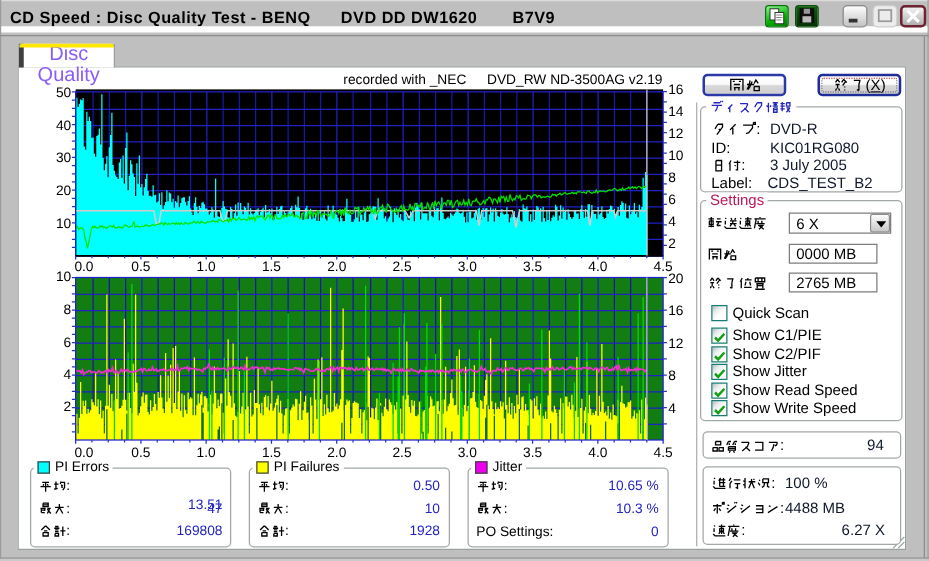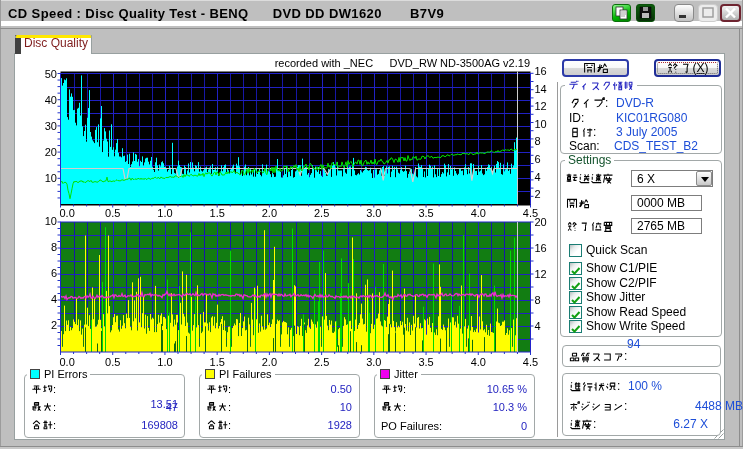--- a/index.html
+++ b/index.html
@@ -1,28 +1,28 @@
 <!DOCTYPE html>
 <html><head><meta charset="utf-8"><style>
 html,body{margin:0;padding:0}
 body{width:743px;height:449px;position:relative;overflow:hidden;background:#bfbfbf;
  font-family:"Liberation Sans",sans-serif;-webkit-font-smoothing:antialiased}
 .abs{position:absolute}
 #titletxt{left:8px;top:6px;font-size:13px;font-weight:bold;color:#000;letter-spacing:.4px;white-space:pre}
 .tbtn{position:absolute;top:4px;height:18px;border-radius:3px;box-sizing:border-box}
 #page{left:14px;top:53px;width:711px;height:387px;background:#fff;border:1px solid #98a0a0;box-sizing:border-box}
-#tab{left:15px;top:35px;width:77px;height:19px;background:#fff;border-left:6px solid #404040;border-right:1px solid #98a0a0;box-sizing:border-box;font-size:12px;color:#7f1d1d;text-align:center;line-height:17px}
+#tab{left:15px;top:35px;width:77px;height:19px;background:#fff;border-left:4px solid #404040;border-right:1px solid #98a0a0;box-sizing:border-box;font-size:16px;color:#8b5cf6;text-align:center;line-height:17px}
 #tabstripe{left:15px;top:35px;width:77px;height:3px;background:#ffe800;border-radius:2px 2px 0 0;border-left:1px solid #98a0a0;border-right:1px solid #98a0a0;box-sizing:border-box}
 .gbox{position:absolute;background:#fff;border:1px solid #a2a8a8;border-radius:4px;box-sizing:border-box}
 .gcap{position:absolute;background:#fff;padding:0 3px;font-size:12px;line-height:12px;display:flex;align-items:center}
-.blue{color:#14532d}
+.blue{color:#be185d}
 .row{position:absolute;font-size:11px;line-height:12px;height:12px;display:flex;align-items:center}
 .row12{position:absolute;font-size:12px;line-height:13px;height:13px;display:flex;align-items:center}
 .val{position:absolute;font-size:11px;line-height:12px;color:#2424c0;text-align:right}
-.val12{position:absolute;font-size:12px;line-height:13px;color:#1d4ed8}
+.val12{position:absolute;font-size:12px;line-height:13px;color:#0f172a}
 .sw{width:8px;height:8px;border:1px solid #444;margin-right:4px;display:inline-block}
 .btn{position:absolute;width:67px;height:18px;border:2px solid #2c3aa8;border-radius:4px;box-sizing:border-box;
  background:linear-gradient(180deg,#fefefe 0%,#fafafa 46%,#d8d8d8 54%,#cecece 100%);
  display:flex;align-items:center;justify-content:center;font-size:12px;color:#000}
 .cb{position:absolute;left:569px;width:13px;height:13px;border:1px solid #1a7d74;box-sizing:border-box;
  background:linear-gradient(135deg,#b5bcbc 0%,#e9eded 30%,#fff 60%)}
 .cblab{position:absolute;left:586px;font-size:12px;line-height:13px;color:#000}
 .edit{position:absolute;left:631px;width:71px;height:16px;border:1px solid #7d7d7d;box-sizing:border-box;background:#fff;
  font-size:12px;line-height:14px;padding-left:5px;color:#000}
 .jp{display:inline-block;vertical-align:top}
@@ -181,21 +181,21 @@
 <div class="row" style="left:381px;top:383px"><i class="jp" t="平均" s="11">
       <svg width="22" height="12" viewBox="0 0 32 17" style="display: block;">
         <path d="M4,4L12,4M2,9L14,9M8,4L8,15M6,6L5,8M10,6L11,8M20,3L20,12M18,6L23,6M18,12L22,11M26,3L25,6M25,4L30,4L30,10L28,13M26,7L28,8M26,9L28,10" fill="none" stroke="#000" stroke-width="1.5272727272727273"></path>
       </svg>
     </i>:</div>
 <div class="row" style="left:381px;top:401px"><i class="jp" t="最大" s="11">
       <svg width="22" height="12" viewBox="0 0 32 17" style="display: block;">
         <path d="M5,2L11,2L11,6L5,6L5,2M5,4L11,4M2,8L8,8M3,8L3,13M7,8L7,11M3,10L7,10M3,13L7,13M10,8L14,8M13,8L10,14M10,9L14,14M19,7L29,7M24,3L24,7M24,7L20,14M24,7L28,14" fill="none" stroke="#000" stroke-width="1.5272727272727273"></path>
       </svg>
     </i>:</div>
-<div class="row" style="left:381px;top:420px;font-size:11px">PO Failures:</div>
+<div class="row" style="left:381px;top:420px;font-size:11px">PO Settings:</div>
 <div class="val" style="left:447px;top:383px;width:80px">10.65 %</div>
 <div class="val" style="left:447px;top:401px;width:80px">10.3 %</div>
 <div class="val" style="left:447px;top:420px;width:80px">0</div>
 
 <div class="btn" style="left:562px;top:59px">
     <i class="jp" t="開始" s="13">
       <svg width="26" height="14" viewBox="0 0 32 17" style="display: block;">
         <path d="M2,14L2,3L14,3L14,14M4,5L6,5M10,5L12,5M5,8L11,8M5,11L11,11M6,11L6,14M10,11L10,14M21,4L20,9L18,13M18,8L25,8M23,5L21,10L19,13M27,3L25,7M27,4L29,7M25,10L30,10L30,14L25,14L25,10" fill="none" stroke="#000" stroke-width="1.2923076923076924"></path>
       </svg>
     </i>
@@ -222,21 +222,21 @@
       <svg width="36" height="13" viewBox="0 0 48 17" style="display: block;">
         <path d="M7,3L4,8M7,3L12,3L12,6L6,14M8,8L10,10M26,3L20,9M23,7L23,14M34,4L44,4L44,7L40,12L37,13M45,1L47,1L47,3L45,3L45,1" fill="none" stroke="#000" stroke-width="1.4"></path>
       </svg>
     </i>:</div>
 <div class="row12" style="left:569px;top:112px">ID:</div>
 <div class="row12" style="left:569px;top:126px"><i class="jp" t="日付" s="12">
       <svg width="24" height="13" viewBox="0 0 32 17" style="display: block;">
         <path d="M5,3L11,3L11,14L5,14L5,3M5,8L11,8M21,3L19,7M20,6L20,14M24,5L31,5M28,3L28,13L26,13M25,8L26,9" fill="none" stroke="#000" stroke-width="1.4"></path>
       </svg>
     </i>:</div>
-<div class="row12" style="left:569px;top:140px">Scan:</div>
+<div class="row12" style="left:569px;top:140px">Label:</div>
 <div class="val12" style="left:616px;top:97px">DVD-R</div>
 <div class="val12" style="left:616px;top:112px">KIC01RG080</div>
 <div class="val12" style="left:616px;top:126px">3 July 2005</div>
 <div class="val12" style="left:614px;top:140px">CDS_TEST_B2</div>
 
 <div class="gbox" style="left:560px;top:160px;width:162px;height:177px"></div>
 <div class="gcap blue" style="left:565px;top:154px">Settings</div>
 <div class="row12" style="left:566px;top:172px">
     <i class="jp" t="転送速度" s="12">
       <svg width="48" height="13" viewBox="0 0 64 17" style="display: block;">
@@ -289,33 +289,33 @@
       <path d="M2,5L4.5,7.5L9.5,2" fill="none" stroke="#13a013" stroke-width="2"></path>
     </svg></div>
 <div class="cblab" style="top:320px">Show Write Speed</div>
 
 <div class="gbox" style="left:562px;top:345px;width:159px;height:22px"></div>
 <div class="row12" style="left:569px;top:350px"><i class="jp" t="品質スコア" s="11">
       <svg width="55" height="12" viewBox="0 0 80 17" style="display: block;">
         <path d="M5,3L11,3L11,7L5,7L5,3M2,10L7,10L7,14L2,14L2,10M9,10L14,10L14,14L9,14L9,10M20,3L18,7M20,3L23,3M21,5L21,7M27,3L25,7M27,3L30,3M28,5L28,7M20,9L28,9L28,13L20,13L20,9M20,11L28,11M22,14L21,16M26,14L27,16M35,4L44,4M44,4L42,9L36,14M40,9L45,14M51,4L60,4L60,13L51,13M67,4L77,4M77,4L76,7L74,8M73,6L72,10L70,14" fill="none" stroke="#000" stroke-width="1.5272727272727273"></path>
       </svg>
     </i>:</div>
-<div class="val12" style="left:627px;top:338px;width:80px;text-align:left">94</div>
+<div class="val12" style="left:627px;top:350px;width:80px;text-align:right">94</div>
 
 <div class="gbox" style="left:562px;top:373px;width:159px;height:63px"></div>
 <div class="row12" style="left:569px;top:380px"><i class="jp" t="進行状況" s="12">
       <svg width="48" height="13" viewBox="0 0 64 17" style="display: block;">
         <path d="M3,3L4,4M3,6L3,10M2,12L4,14L15,14M10,3L8,6M9,5L9,12M13,3L13,12M9,5L15,5M9,8L15,8M9,12L15,12M21,3L19,6M22,6L20,9M20,9L20,14M24,5L31,5M25,9L31,9M28,9L28,14L26,13M36,3L36,14M34,6L36,7M34,10L36,11M40,7L47,7M43,4L43,7M43,7L40,14M43,7L46,14M45,4L46,5M51,5L52,6M50,8L52,11M55,4L61,4L61,8L55,8L55,4M57,8L56,12L54,13M60,8L60,12L62,13" fill="none" stroke="#000" stroke-width="1.4"></path>
       </svg>
     </i>:</div>
 <div class="row12" style="left:569px;top:400px"><i class="jp" t="ポジション" s="11">
       <svg width="55" height="12" viewBox="0 0 80 17" style="display: block;">
         <path d="M7,3L7,14M2,5L12,5M5,8L3,11M9,8L11,11M13,1L15,1L15,3L13,3L13,1M19,4L21,5M18,8L20,9M19,13L29,5M27,1L28,2M29,1L30,2M35,4L37,5M34,8L36,9M35,13L45,5M52,5L60,5L60,13L52,13M52,9L60,9M67,5L69,6M66,13L77,6" fill="none" stroke="#000" stroke-width="1.5272727272727273"></path>
       </svg>
     </i>:</div>
 <div class="row12" style="left:569px;top:418px"><i class="jp" t="速度" s="12">
       <svg width="24" height="13" viewBox="0 0 32 17" style="display: block;">
         <path d="M3,3L4,4M3,6L3,10M2,12L4,14L15,14M8,4L15,4M11,2L11,12M9,6L13,6L13,9L9,9L9,6M10,9L8,12M12,9L14,12M24,2L24,3M18,4L30,4M20,4L18,14M22,6L22,9M26,6L26,9M20,9L29,9M22,11L27,11L23,15M23,11L28,15" fill="none" stroke="#000" stroke-width="1.4"></path>
       </svg>
     </i>:</div>
 <div class="val12" style="left:628px;top:380px;width:80px;text-align:left">100 %</div>
-<div class="val12" style="left:663px;top:400px;width:80px;text-align:right">4488 MB</div>
+<div class="val12" style="left:628px;top:400px;width:80px;">4488 MB</div>
 <div class="val12" style="left:628px;top:418px;width:80px;text-align:right">6.27 X</div>
 
 </body></html>

